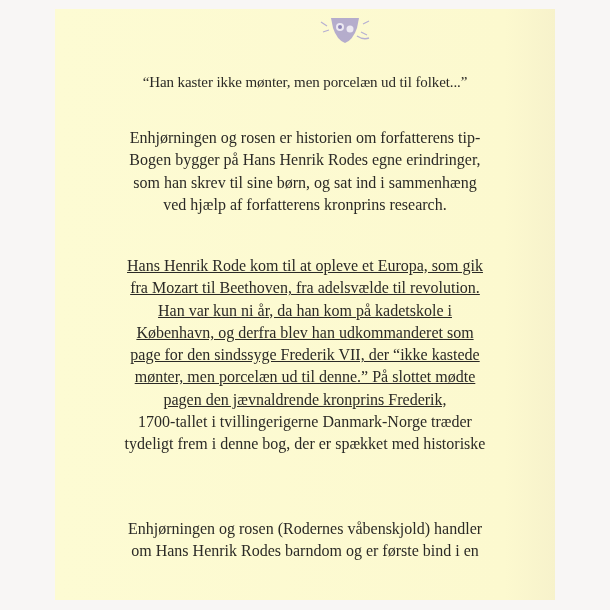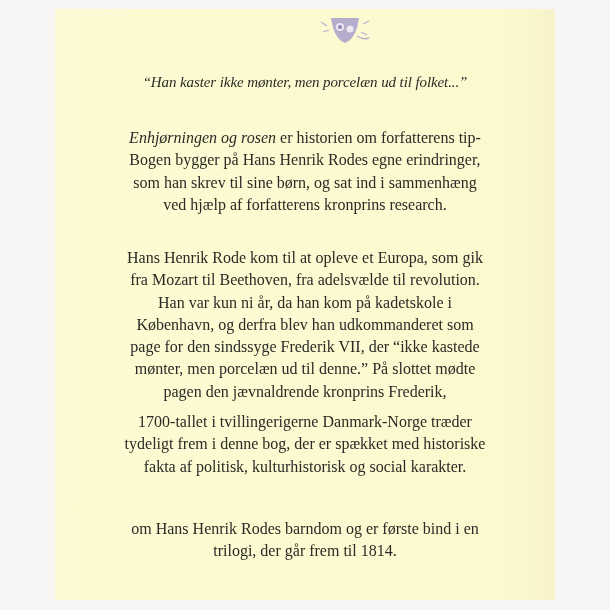--- a/index.html
+++ b/index.html
@@ -20,35 +20,34 @@
     .emblem {
       position: absolute;
       left: 262px; top: 9px;
       width: 56px; height: 26px;
     }
     .quote {
       position: absolute;
       left: 0; width: 500px;
       top: 65px;
       text-align: center;
-      font-style: italic;
       font-size: 15px;
       letter-spacing: -0.1px;
     }
     .para {
       position: absolute;
       left: 10px; width: 480px;
       text-align: center;
       font-size: 16px;
       line-height: 22.3px;
     }
     .para .line { display: block; white-space: nowrap; }
-    .it { font-style: italic; }
+    .it { }
     #p1 { top: 118px; }
-    #p2 { top: 238px; }
+    #p2 { top: 246px; text-decoration: underline; }
     #p3 { top: 402px; }
     #p4 { top: 509px; }
   </style>
 </head>
 <body>
 
 <div class="page">
 
   <svg class="emblem" viewBox="0 0 56 26">
     <path d="M14 0 L42 0 L40 10 Q36 22 28 25 Q20 22 16 10 Z" fill="#a89fcb" opacity="0.85"></path>
@@ -74,21 +73,20 @@
     <span class="line">Han var kun ni år, da han kom på kadetskole i</span>
     <span class="line">København, og derfra blev han udkommanderet som</span>
     <span class="line">page for den sindssyge Frederik VII, der “ikke kastede</span>
     <span class="line">mønter, men porcelæn ud til denne.” På slottet mødte</span>
     <span class="line">pagen den jævnaldrende kronprins Frederik,</span>
   </div>
 
   <div class="para" id="p3">
     <span class="line">1700-tallet i tvillingerigerne Danmark-Norge træder</span>
     <span class="line">tydeligt frem i denne bog, der er spækket med historiske</span>
-    <span class="line">fakta af politisk, kulturhistorisk og social karakter.</span>
   </div>
 
   <div class="para" id="p4">
+    <span class="line"><span class="it">Enhjørningen og rosen</span><span> (Rodernes våbenskjold) handler</span></span>
     <span class="line">om Hans Henrik Rodes barndom og er første bind i en</span>
-    <span class="line">trilogi, der går frem til 1814.</span>
   </div>
 
 </div>
 
 </body></html>

